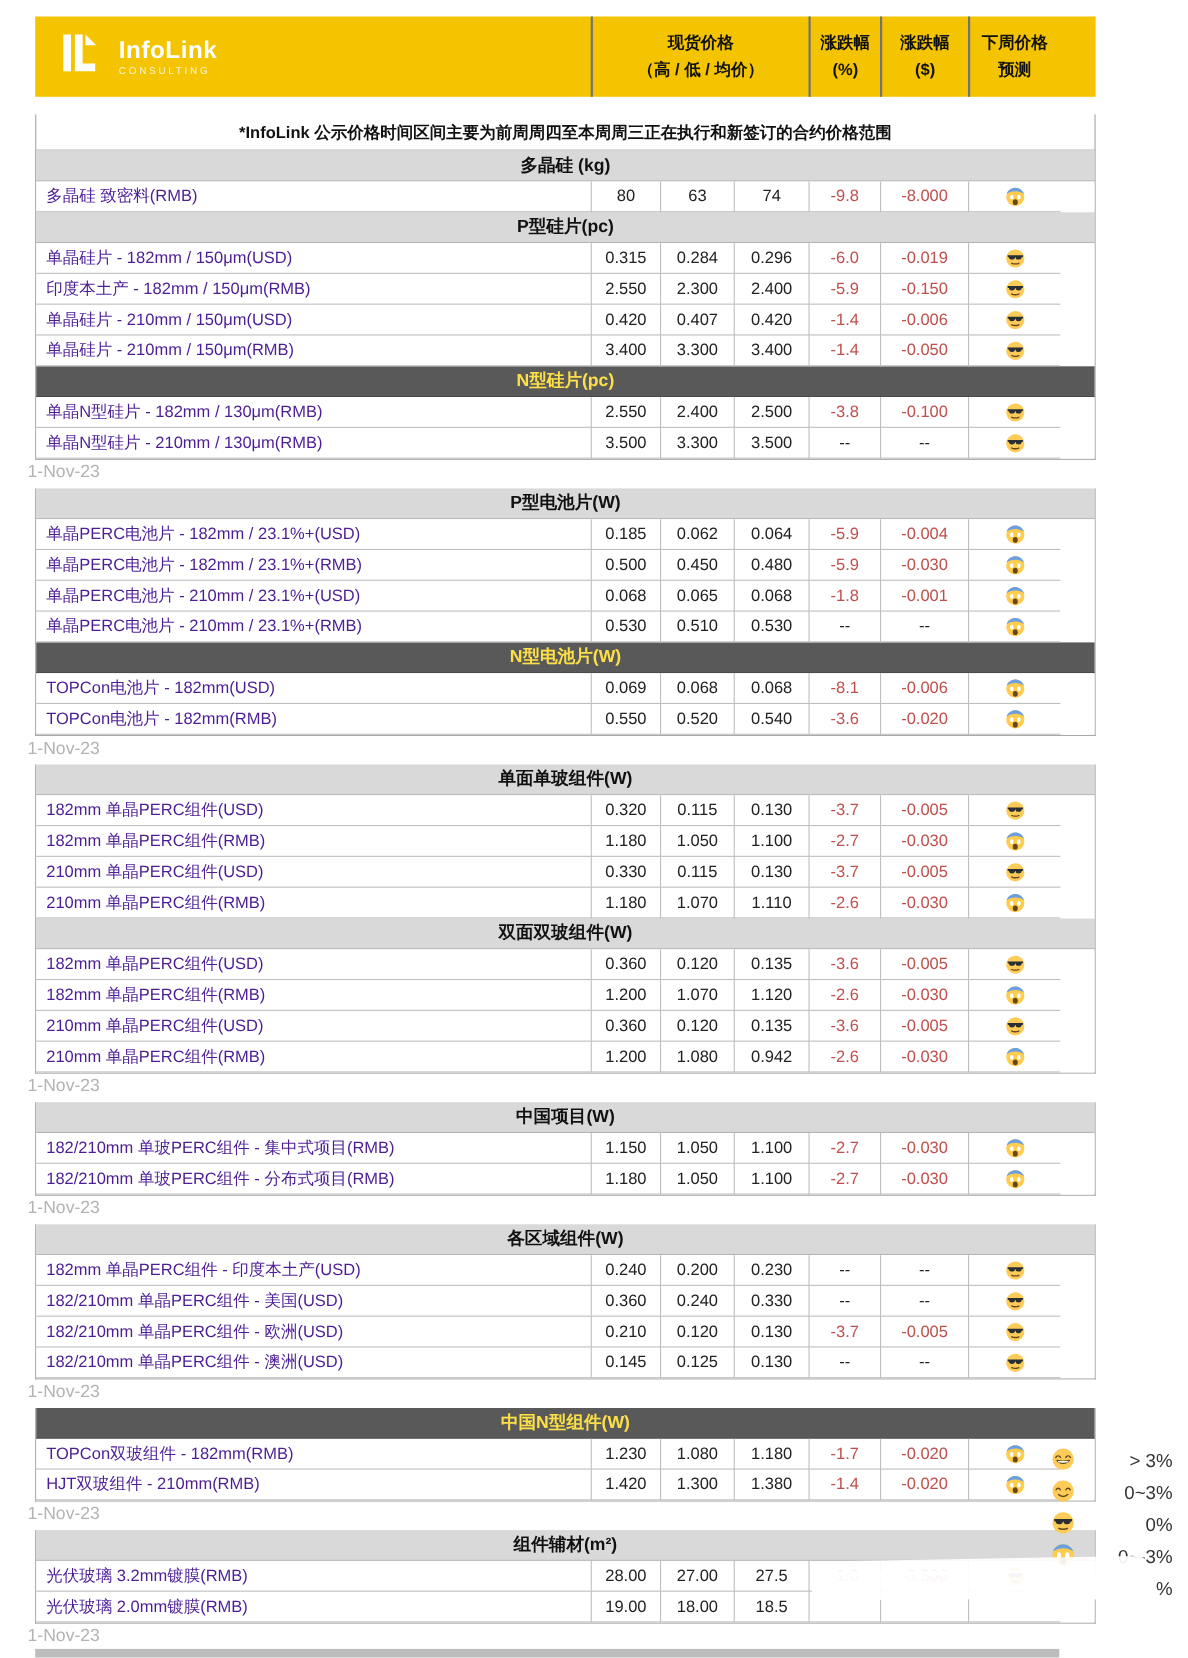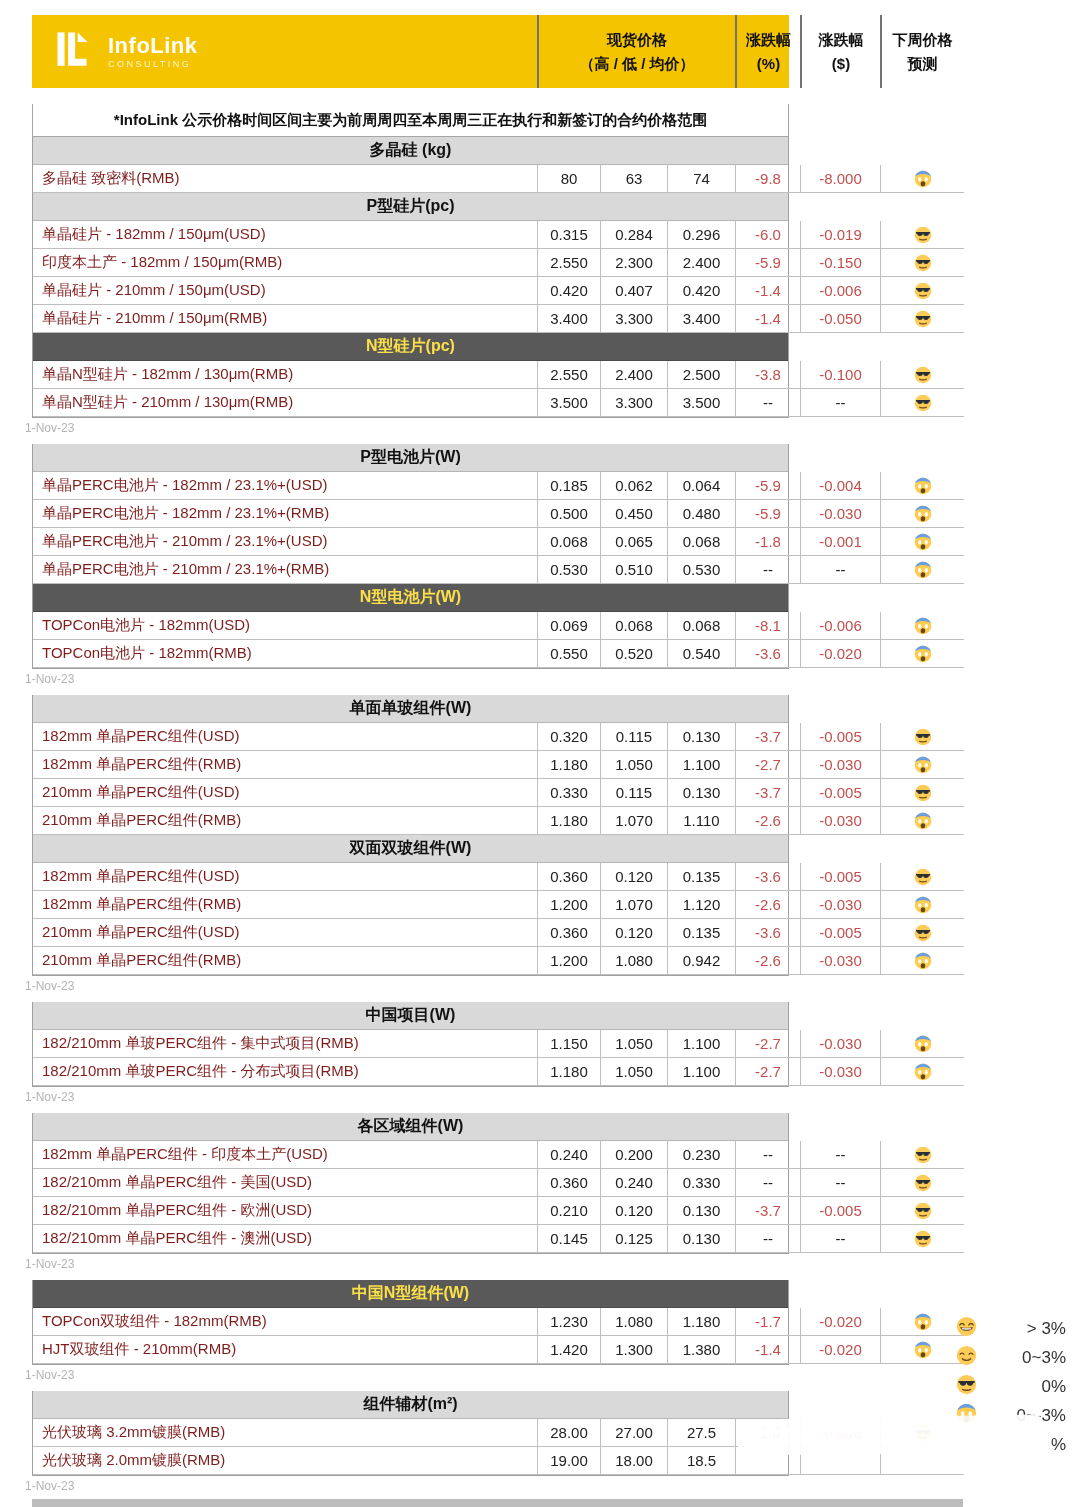--- a/index.html
+++ b/index.html
@@ -1,20 +1,20 @@
 <!DOCTYPE html>
 <html><head>
 <meta charset="utf-8">
 <style>
   * { box-sizing: border-box; margin: 0; padding: 0; }
   html,body { width:1080px; height:1507px; background:#fff; overflow:hidden;
               font-family:"Liberation Sans","DejaVu Sans",sans-serif; }
   .page { position:relative; width:1080px; height:1507px; background:#fff; }
 
-  .table-wrap { position:absolute; left:32px; top:15px; width:757px; }
+  .table-wrap { position:absolute; left:32px; top:15px; width:964px; }
 
   
   .yellow-header { display:grid; grid-template-columns:505px 63px 67px 68px 65px 80px 83px;
                    background:#F5C400; height:73px; }
   .yh-logo { grid-column:1; display:flex; align-items:center; padding-left:22px; gap:10px; }
   .brand-text { color:#fff; }
   .brand-name { font-size:22px; font-weight:bold; letter-spacing:.5px; line-height:1.05; }
   .brand-sub  { font-size:9px; letter-spacing:2.5px; color:rgba(255,255,255,.82); margin-top:2px; }
   .yh-cell { display:flex; flex-direction:column; align-items:center; justify-content:center;
              font-weight:bold; font-size:15px; color:#111; line-height:1.55; text-align:center;
@@ -32,26 +32,26 @@
                 font-size:16px; font-weight:bold; background:#D9D9D9; color:#111;
                 border-bottom:1px solid #b5b5b5; }
   .sec-header.dark { background:#595959; color:#fde047; border-bottom:1px solid #4a4a4a; }
   .t-row { display:grid; grid-template-columns:505px 63px 67px 68px 65px 80px 83px;
            height:28px; align-items:stretch; background:#fff; }
   .t-row + .t-row .cell, .sec-header + .t-row .cell { }
   .cell { display:flex; align-items:center; justify-content:center; font-size:15px; color:#222;
           border-right:1px solid #bfbfbf; border-bottom:1px solid #bfbfbf; }
   .cell:last-child { border-right:none; }
   .t-row:last-child .cell { }
-  .c-name { justify-content:flex-start; padding-left:9px; color:#7f1d1d; }
+  .c-name { justify-content:flex-start; padding-left:9px; color:#4c1d95; }
   .red { color:#C0504D; }
   .c-fc svg { display:block; }
 
   .block-gap { height:26px; position:relative; }
-  .date-stamp { position:absolute; left:-7px; top:3px; font-size:12px; color:#b3b3b3; }
+  .date-stamp { position:absolute; left:-7px; top:3px; font-size:16px; color:#b3b3b3; }
 
   
   .legend { position:absolute; left:956px; top:1314px; width:110px; }
   .legend-row { height:29px; display:flex; align-items:center; }
   .legend-icon { width:26px; display:flex; justify-content:flex-start; }
   .legend-label { flex:1; text-align:right; font-size:17px; color:#333; white-space:nowrap; }
   .ghost { opacity:.35; }
 
   
   .smudge { position:absolute; background:rgba(255,255,255,.92); border-radius:9px; }

